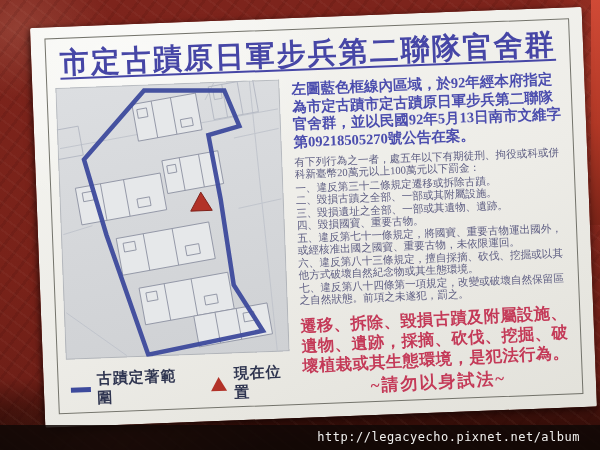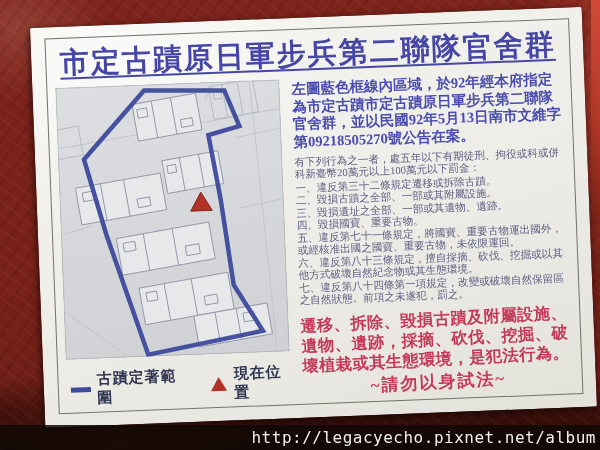--- a/index.html
+++ b/index.html
@@ -78,22 +78,22 @@
   }
   .warning-tail{
     margin:1px 0 0 0;text-align:center;font-size:17px;font-weight:700;
     color:#c43a58;letter-spacing:2px;transform:rotate(-.8deg);
   }
   
   .watermark-bar{
     position:absolute;left:0;right:0;bottom:0;height:25px;
     background:rgba(16,8,6,.85);
     font-family:"DejaVu Sans Mono","Liberation Mono",monospace;
-    font-size:16px;color:#f0f0ee;line-height:25px;text-align:right;
-    padding-right:4px;letter-spacing:.5px;
+    font-size:12px;color:#f0f0ee;line-height:25px;text-align:right;
+    padding-right:20px;letter-spacing:.5px;
   }
 </style>
 </head>
 <body>
 
 <div class="photo">
   <div class="speckles"></div>
   <div class="wall-sliver"></div>
 
   <div class="sign">

